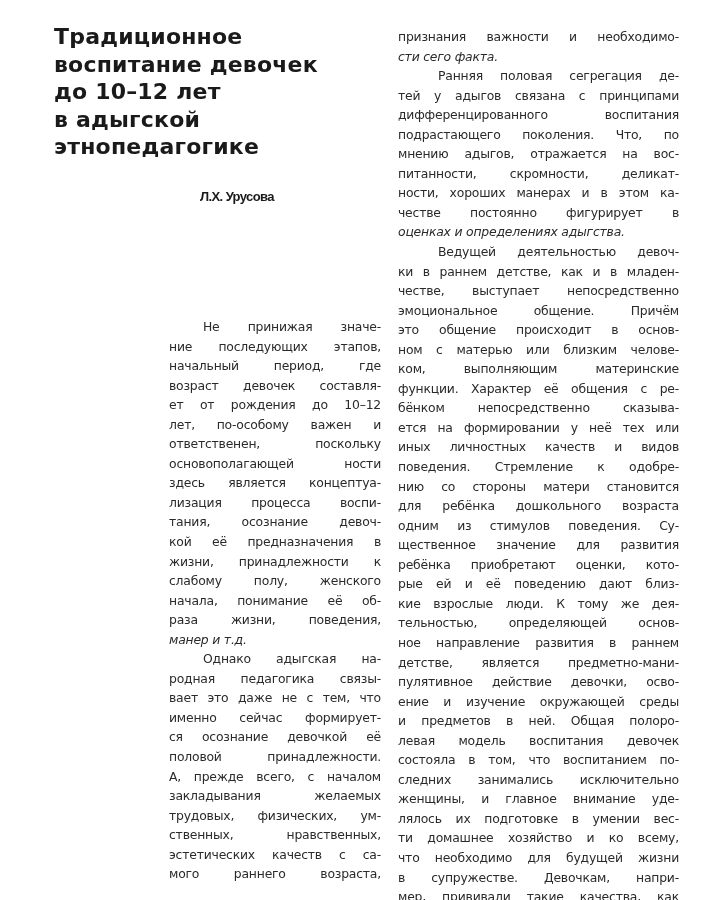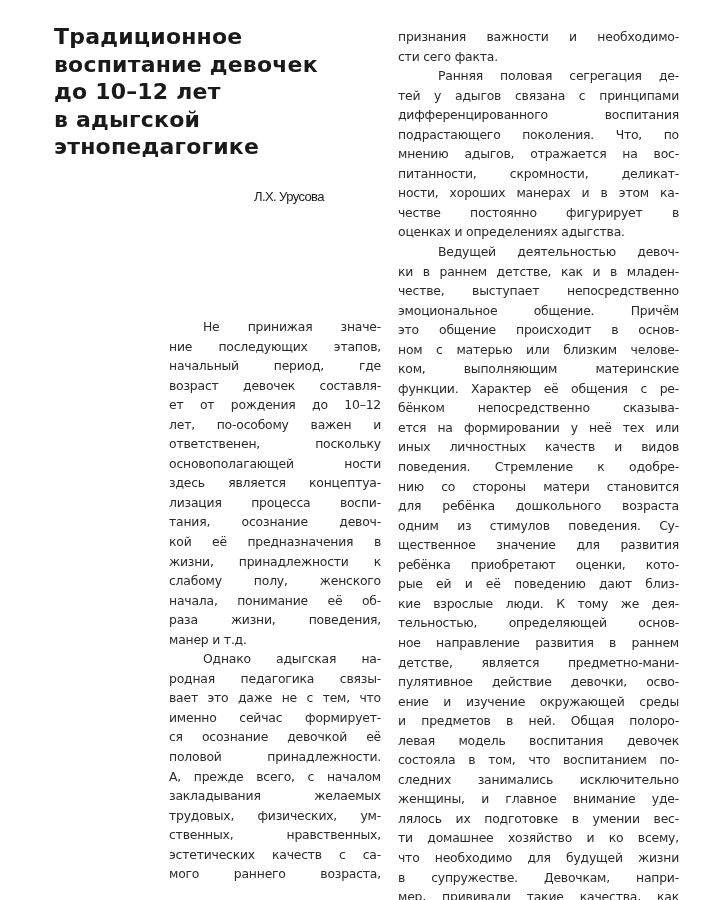--- a/index.html
+++ b/index.html
@@ -26,23 +26,23 @@
       line-height: 27.5px;
       color: #1a1a1a;
       letter-spacing: 0.2px;
     }
     .title span { display: block; white-space: nowrap; }
     .author {
       position: absolute;
       left: 200px;
       width: 178px;
       top: 189px;
-      text-align: center;
+      text-align: left;
       font-family: "Liberation Sans", sans-serif;
-      font-weight: normal;
+      font-weight: bold;
       font-size: 13px;
       letter-spacing: -0.6px;
       color: #1a1a1a;
     }
     .col {
       position: absolute;
       font-family: "DejaVu Sans", sans-serif;
       font-size: 12.4px;
       line-height: 19.55px;
       color: #2a2a2a;
@@ -51,20 +51,21 @@
     .col .line {
       display: block;
       white-space: nowrap;
       text-align: justify;
       text-align-last: justify;
       height: 19.55px;
       overflow: visible;
     }
     .col .line.last {
       text-align-last: left;
+      font-style: italic;
     }
     .col .line.indent {
       padding-left: 34px;
     }
     .col-left {
       left: 169px;
       top: 317px;
       width: 212px;
     }
     .col-right {

